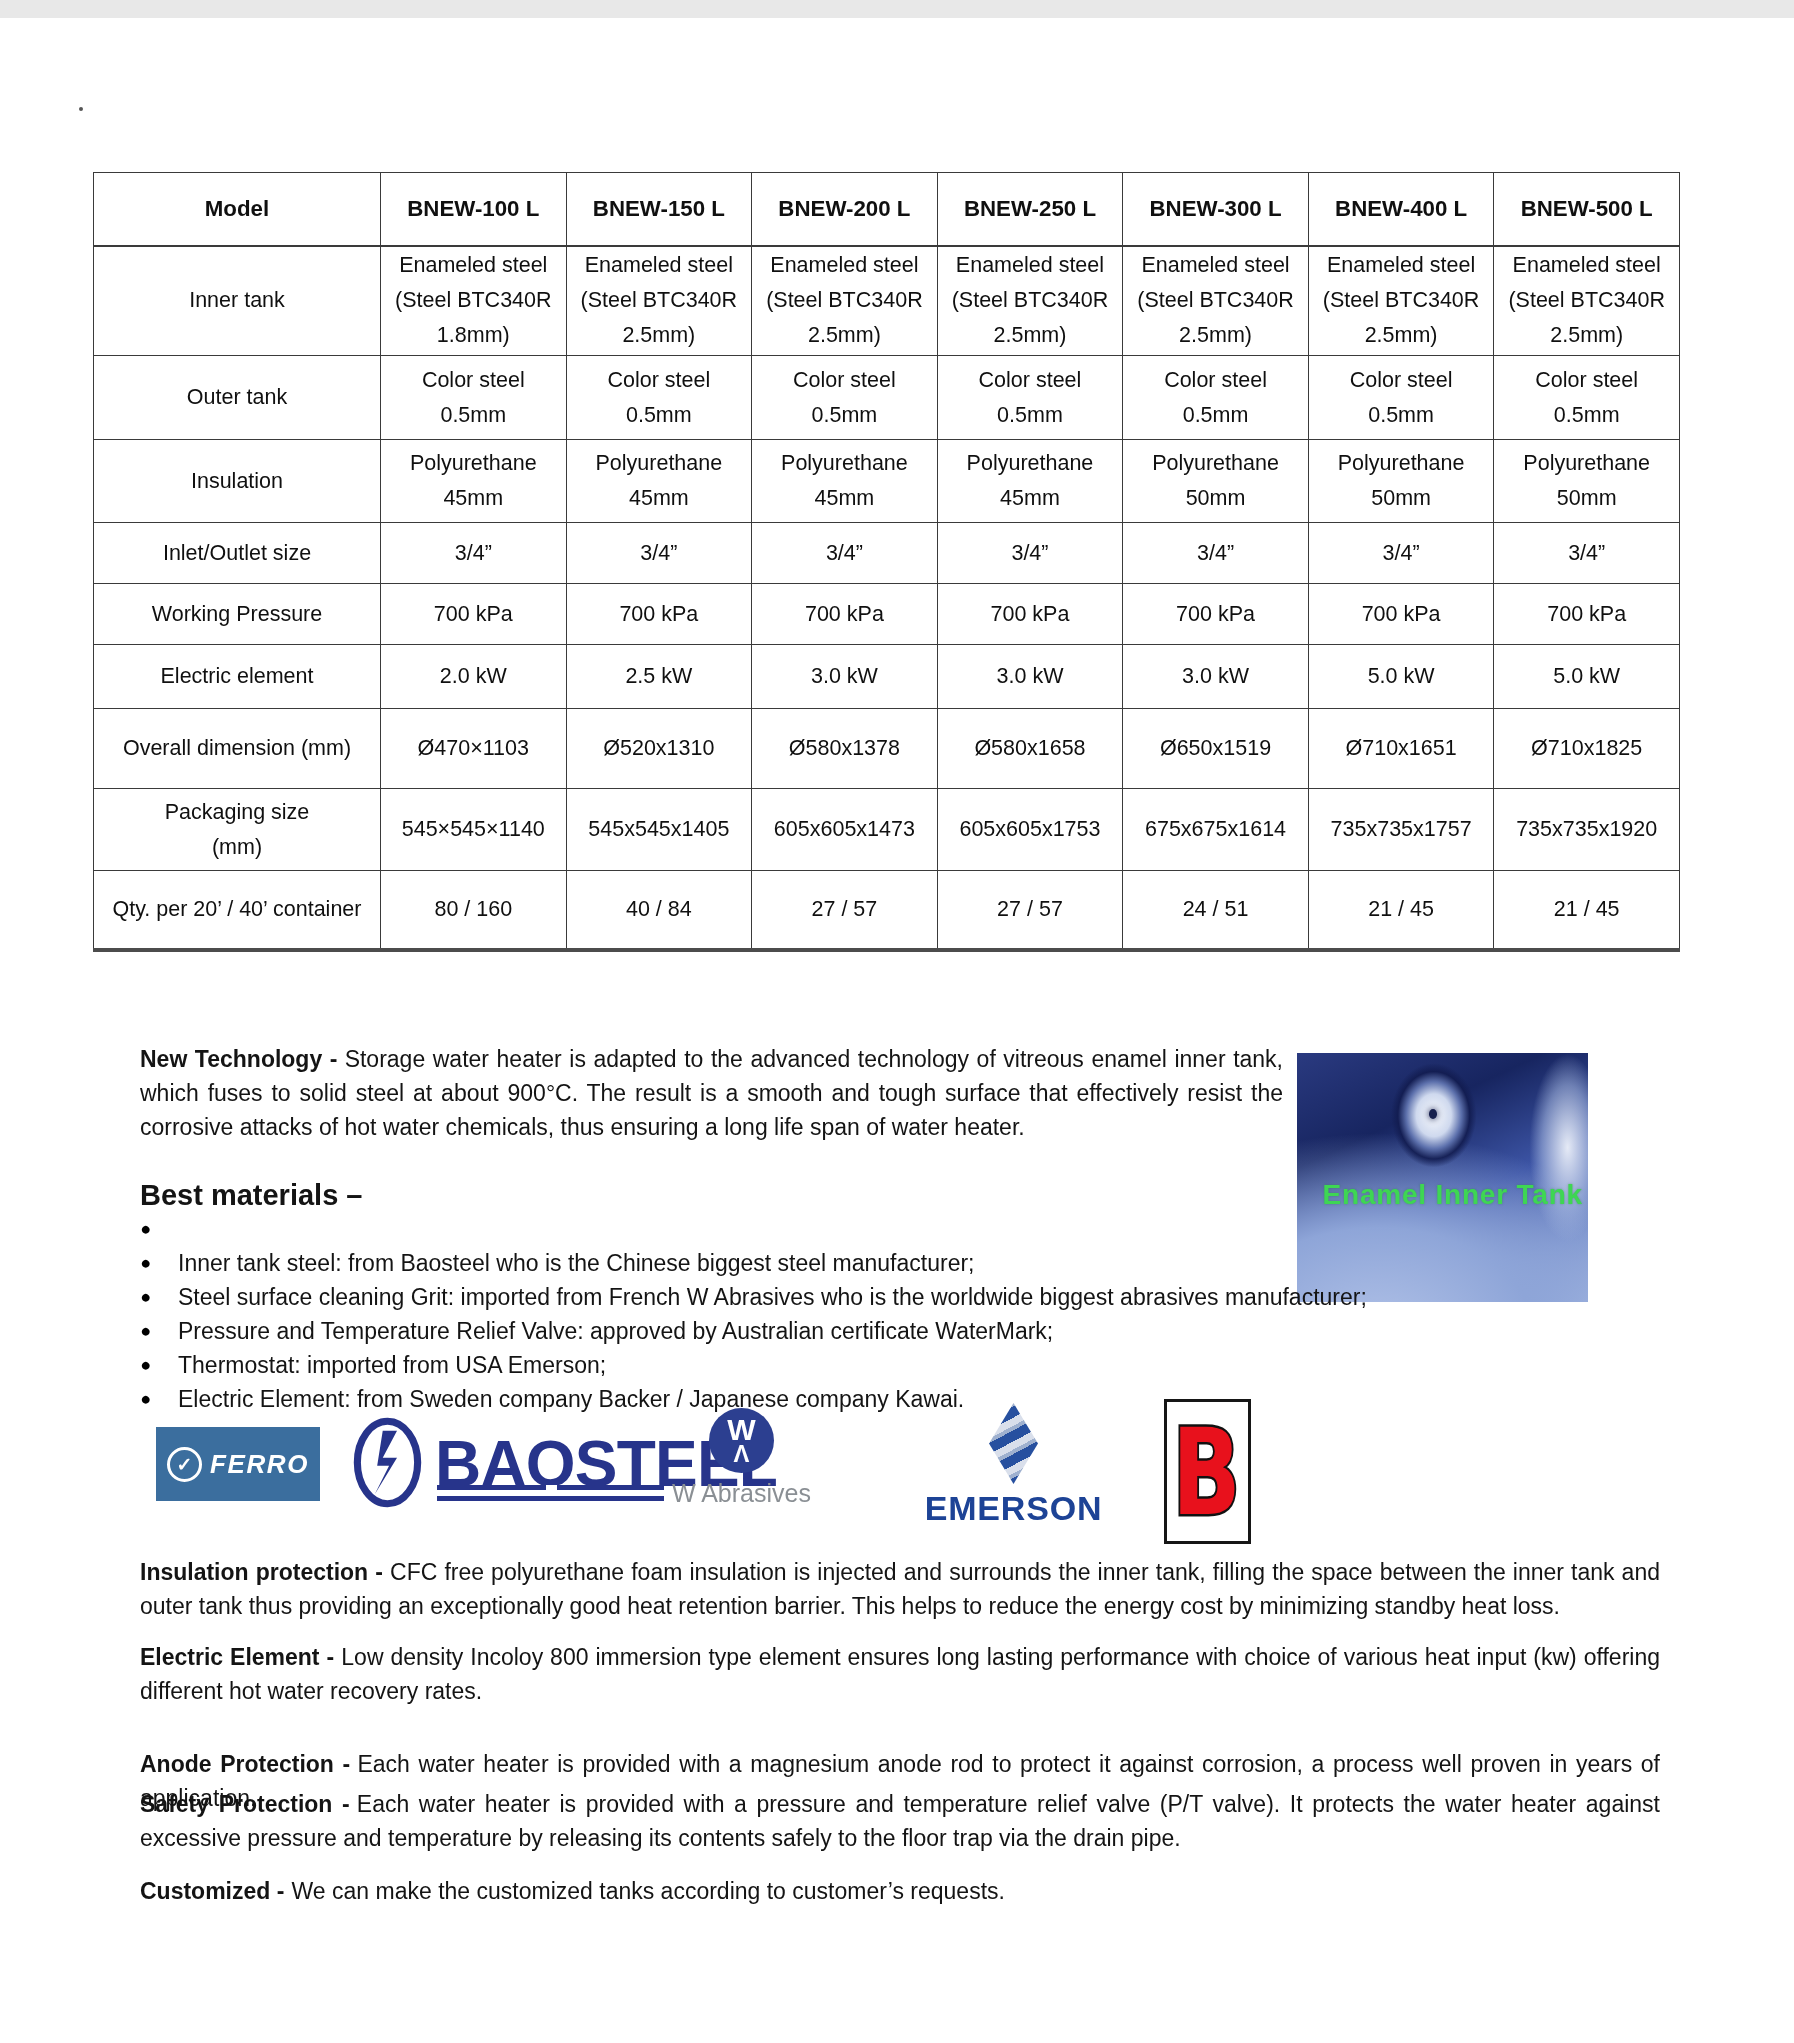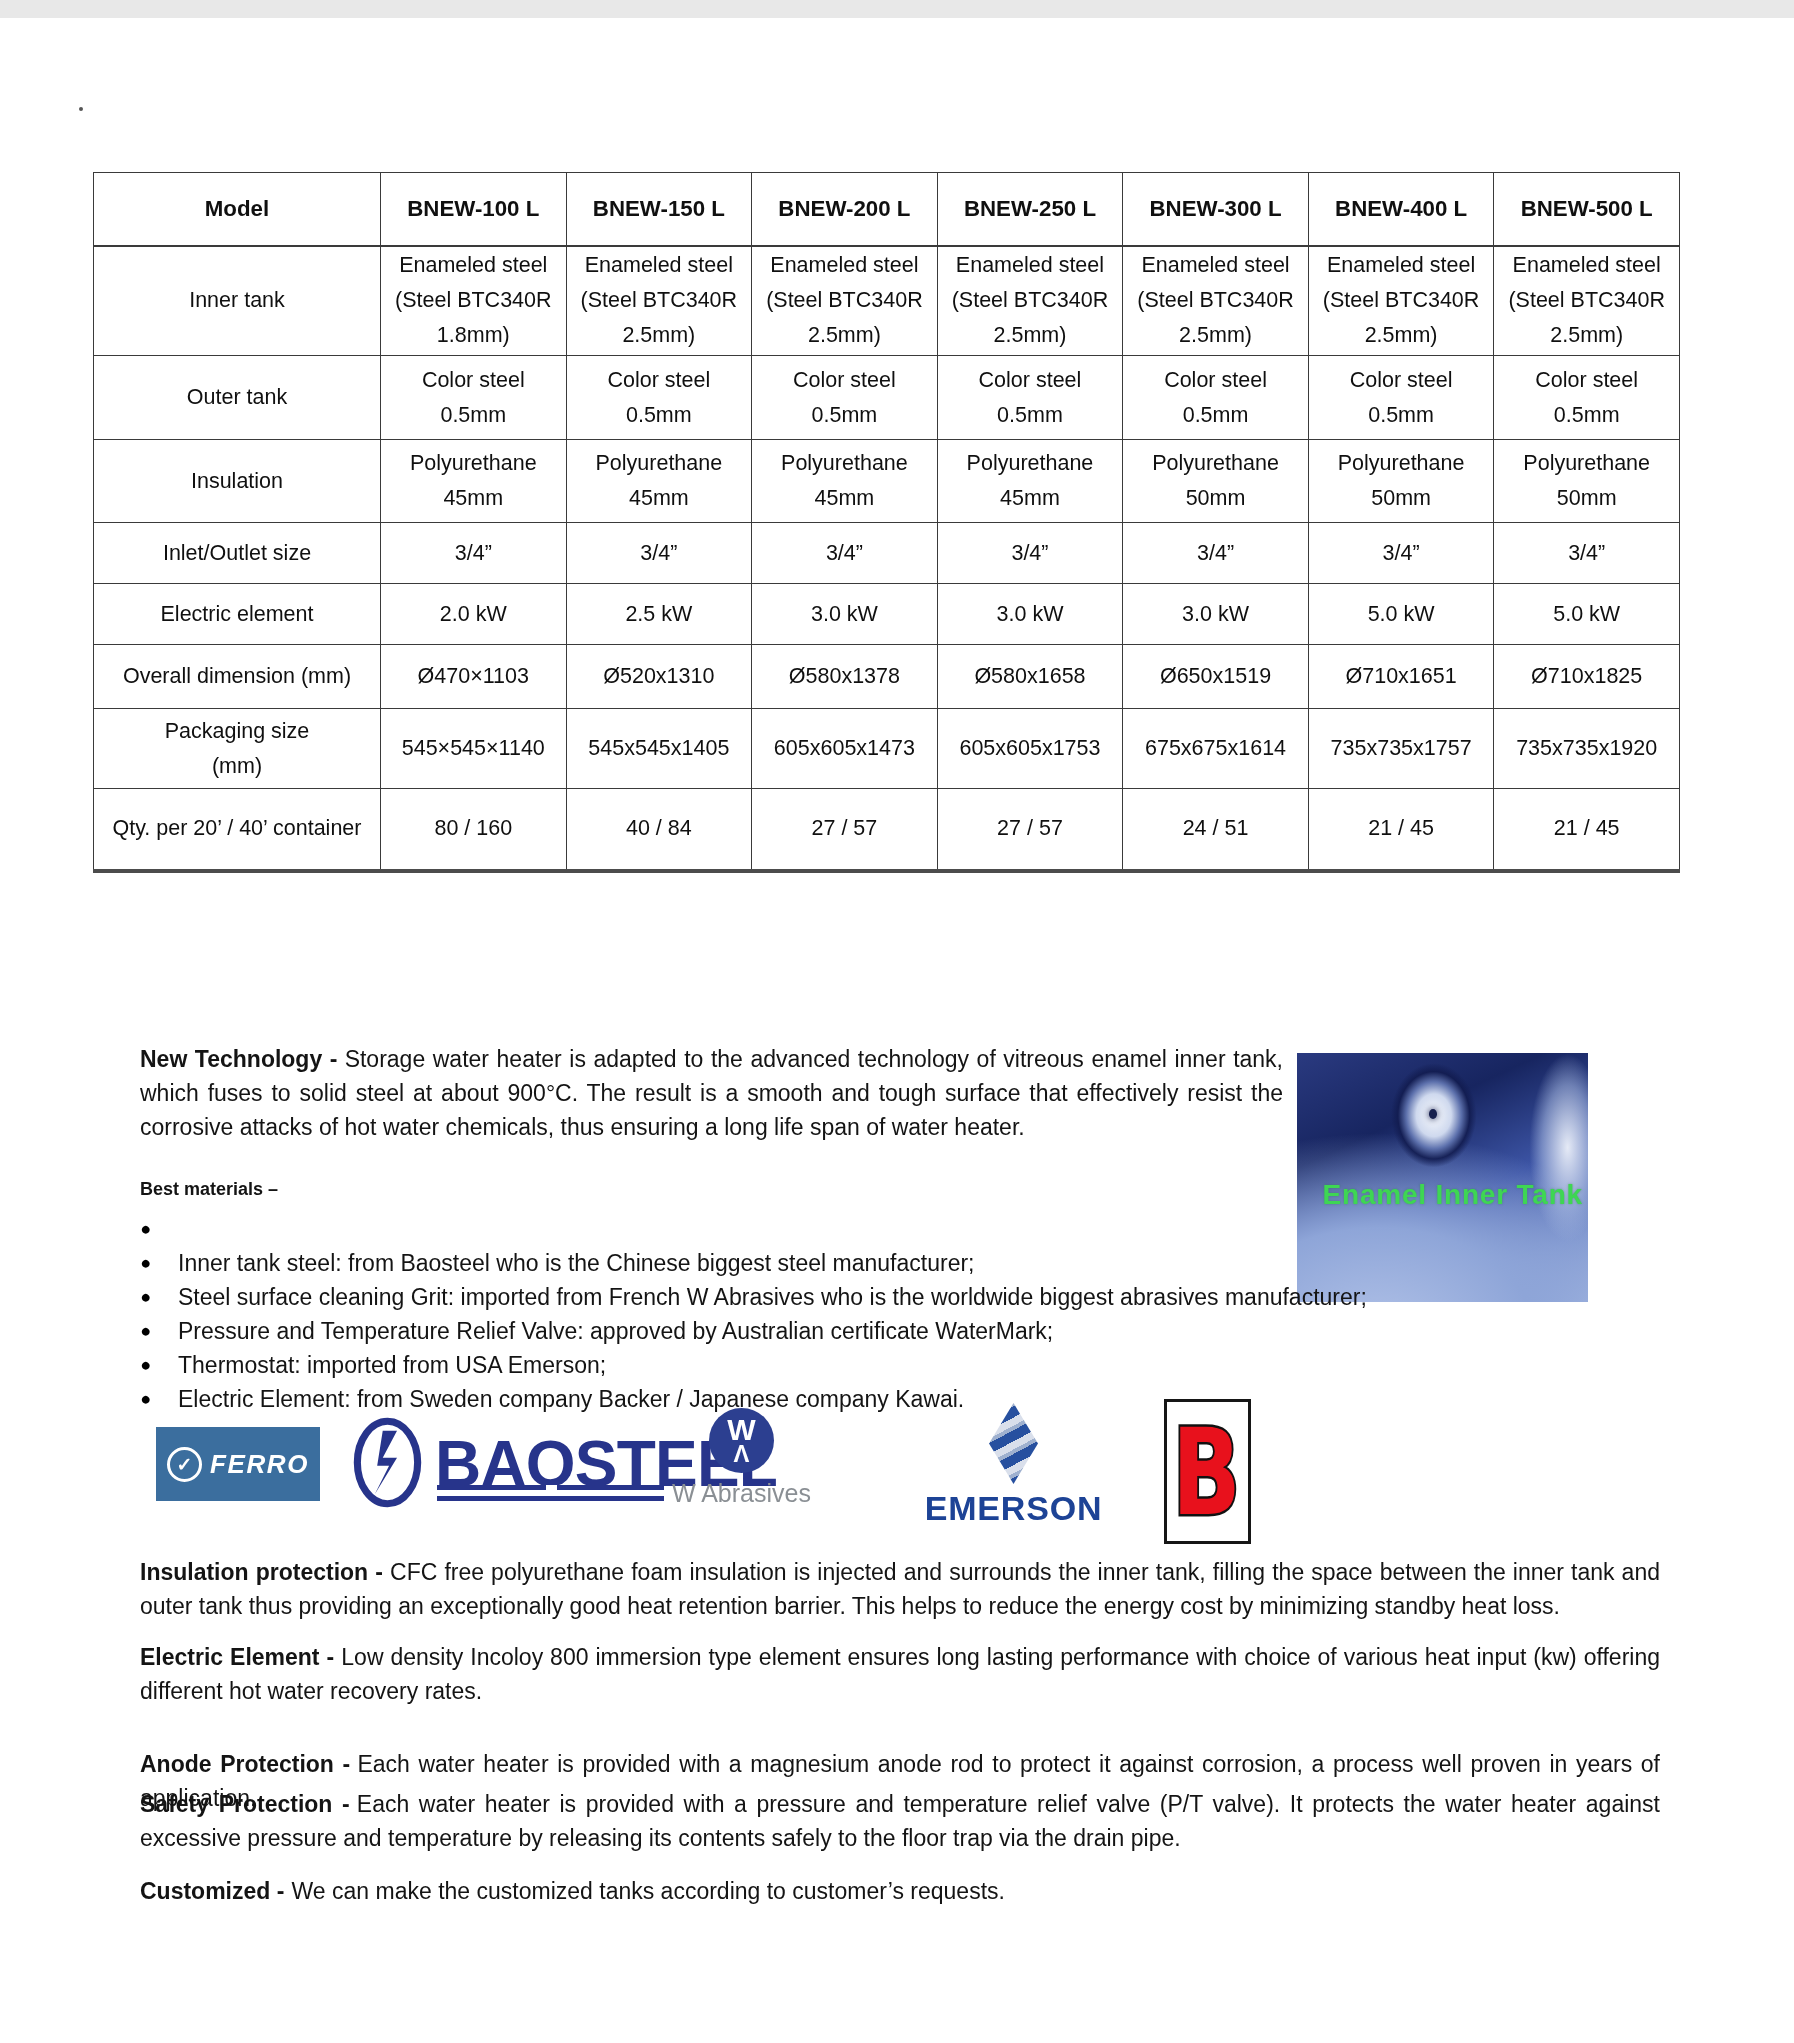--- a/index.html
+++ b/index.html
@@ -24,21 +24,21 @@
   table.specs tbody tr:nth-child(7){height:80px;}
   table.specs tbody tr:nth-child(8){height:82px;}
   table.specs tbody tr:nth-child(9){height:79px;}
   .cl{line-height:35px;white-space:nowrap;}
 
   
   .para{position:absolute;left:140px;width:1520px;font-size:23px;line-height:34px;
         text-align:justify;margin:0;}
   .para .lead{font-weight:700;margin-right:7.2px;}
   .nt{top:1024px;width:1143px;}
-  .bm-head{position:absolute;left:140px;top:1161px;font-size:18px;font-weight:700;margin:0;}
+  .bm-head{position:absolute;left:140px;top:1161px;font-size:29px;font-weight:700;margin:0;}
   .bullets{position:absolute;left:140px;top:1194px;width:1564px;}
   .bullet{display:flex;align-items:center;height:34px;font-size:23px;white-space:nowrap;}
   .bullet .mark{width:38px;font-size:18.4px;line-height:34px;color:#000;flex:0 0 38px;}
 
   .p-insulation{top:1537px;}
   .p-electric{top:1622px;}
   .p-anode{top:1729px;}
   .p-safety{top:1769px;}
   .p-customized{top:1856px;}
 
@@ -243,20 +243,46 @@
             </td>
             <td>
               <div class="cl">3/4”</div>
             </td>
             <td>
               <div class="cl">3/4”</div>
             </td>
           </tr>
           <tr>
             <th>
+              <div class="cl">Working Pressure</div>
+            </th>
+            <td>
+              <div class="cl">700 kPa</div>
+            </td>
+            <td>
+              <div class="cl">700 kPa</div>
+            </td>
+            <td>
+              <div class="cl">700 kPa</div>
+            </td>
+            <td>
+              <div class="cl">700 kPa</div>
+            </td>
+            <td>
+              <div class="cl">700 kPa</div>
+            </td>
+            <td>
+              <div class="cl">700 kPa</div>
+            </td>
+            <td>
+              <div class="cl">700 kPa</div>
+            </td>
+          </tr>
+          <tr>
+            <th>
               <div class="cl">Electric element</div>
             </th>
             <td>
               <div class="cl">2.0 kW</div>
             </td>
             <td>
               <div class="cl">2.5 kW</div>
             </td>
             <td>
               <div class="cl">3.0 kW</div>

